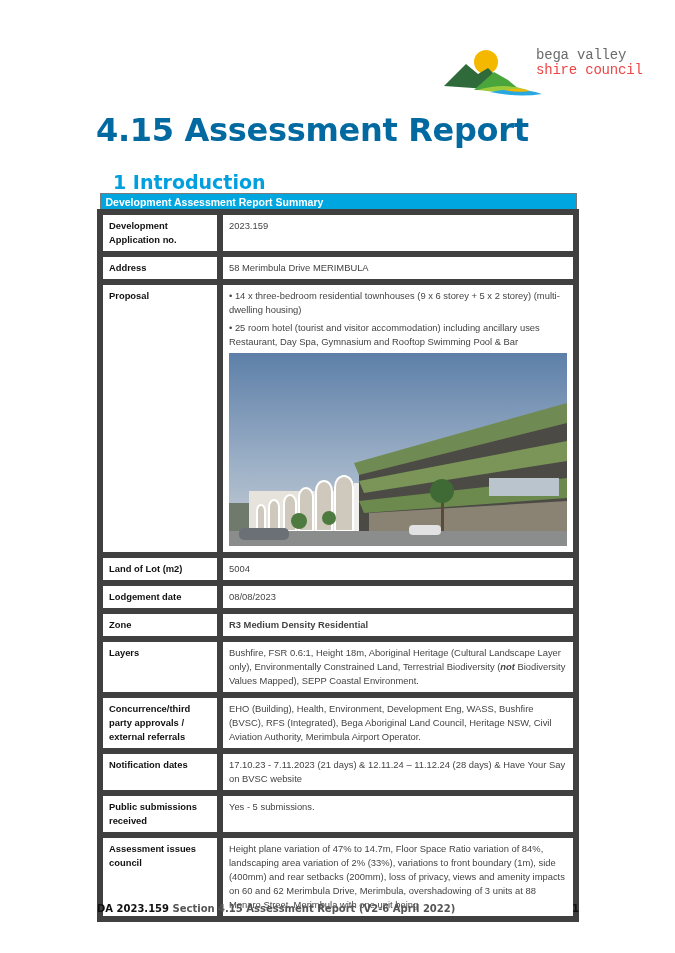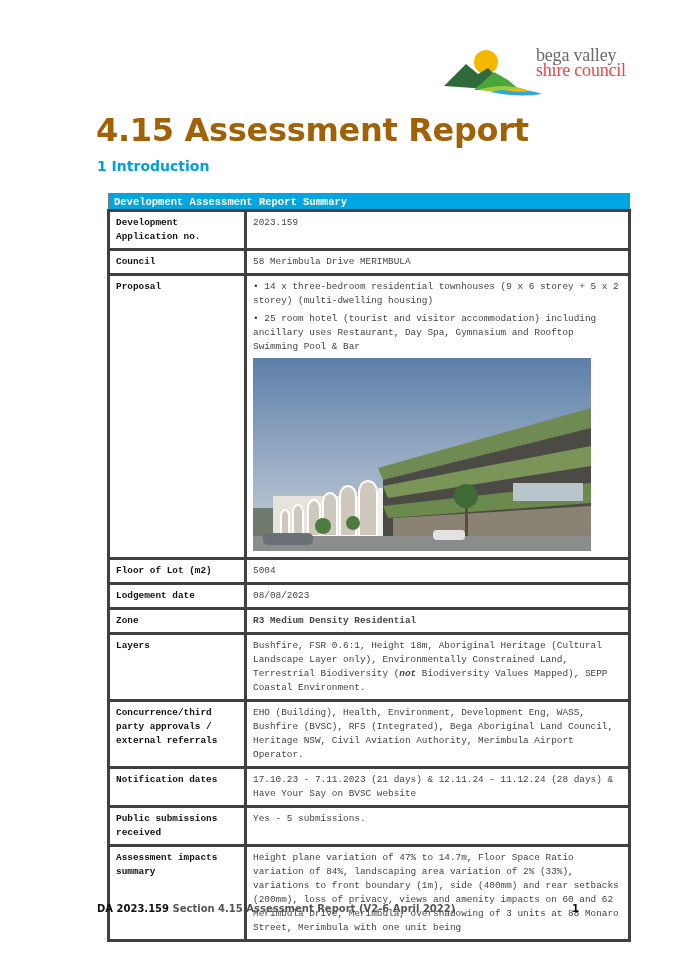--- a/index.html
+++ b/index.html
@@ -1,34 +1,34 @@
 <!DOCTYPE html>
 <html><head>
 <meta charset="utf-8">
 <style>
   html, body { margin: 0; padding: 0; background: #ffffff; }
   body { width: 675px; height: 953px; position: relative; overflow: hidden;
          font-family: "Liberation Sans", sans-serif; color: #222; }
 
   .logo { position: absolute; left: 444px; top: 40px; width: 215px; height: 58px; }
-  .logo-text { position: absolute; left: 92px; top: 8px; font-family: Liberation Serif, serif;
-               font-size: 18px; line-height: 15px; }
+  .logo-text { position: absolute; left: 92px; top: 8px; font-family: Liberation Mono, monospace;
+               font-size: 14px; line-height: 15px; }
   .logo-text .l1 { color: #6b6b6b; display: block; letter-spacing: -0.2px; }
   .logo-text .l2 { color: #ef4444; display: block; letter-spacing: -0.2px; }
 
   .title { position: absolute; left: 96px; top: 111px; font-family: "DejaVu Sans", sans-serif;
-           font-weight: bold; font-size: 32px; color: #a16207; letter-spacing: -0.3px; margin: 0; line-height: 38px; }
+           font-weight: bold; font-size: 32px; color: #0369a1; letter-spacing: -0.3px; margin: 0; line-height: 38px; }
   .subtitle { position: absolute; left: 97px; top: 154px; font-family: "DejaVu Sans", sans-serif;
-              font-weight: bold; font-size: 14px; color: #00a0df; margin: 0; line-height: 24px; }
+              font-weight: bold; font-size: 19px; color: #00a0df; margin: 16px; line-height: 24px; }
 
-  table.summary { position: absolute; left: 97px; top: 193px; width: 524px; border-collapse: collapse;
-                  font-family: Liberation Mono, monospace; font-size: 9.4px; line-height: 14px; margin-left: 10px; }
+  table.summary { position: absolute; left: 97px; top: 193px; width: 482px; border-collapse: collapse;
+                  font-family: Liberation Sans, sans-serif; font-size: 9.4px; line-height: 14px; }
   table.summary th { background: #00a6e0; color: #fff; text-align: left; font-weight: bold;
                      font-size: 10.5px; padding: 0 5px; height: 15px; border: 1px solid #7a7a7a; }
-  table.summary td { border: 3px solid #404040; vertical-align: top; padding: 4px 6px 4px 6px; color: #333; }
+  table.summary td { border: 6px solid #404040; vertical-align: top; padding: 4px 6px 4px 6px; color: #333; }
   table.summary td.label { width: 122px; font-weight: bold; color: #111; }
   table.summary td.value { color: #444; }
   .bold-val { font-weight: bold; color: #222; }
   .prop-p { margin: 0 0 4px 0; }
   .render-img { display: block; width: 338px; height: 193px; margin: 4px 0 2px 0; }
 
   .footer { position: absolute; left: 97px; top: 903px; width: 482px; font-family: "DejaVu Sans", sans-serif;
             font-size: 10px; font-weight: bold; color: #111; }
   .footer .grey { color: #555; }
   .footer .pg { position: absolute; right: 0; top: 0; }
@@ -57,21 +57,21 @@
 <table class="summary">
   <tbody>
       <tr>
     <th colspan="2">Development Assessment Report Summary</th>
   </tr>
   <tr style="height:33px;">
     <td class="label">Development Application no.</td>
     <td class="value">2023.159</td>
   </tr>
   <tr>
-    <td class="label">Council</td>
+    <td class="label">Address</td>
     <td class="value">58 Merimbula Drive MERIMBULA</td>
   </tr>
   <tr>
     <td class="label">Proposal</td>
     <td class="value">
       <p class="prop-p">• 14 x three-bedroom residential townhouses (9 x 6 storey + 5 x 2 storey) (multi-dwelling housing)</p>
       <p class="prop-p" style="margin-bottom:0;">• 25 room hotel (tourist and visitor accommodation) including ancillary uses Restaurant, Day Spa, Gymnasium and Rooftop Swimming Pool &amp; Bar</p>
       <svg class="render-img" viewBox="0 0 338 193" preserveAspectRatio="none">
         <defs>
           <linearGradient id="sky" x1="0" y1="0" x2="0" y2="1">
@@ -106,21 +106,21 @@
         <circle cx="70" cy="168" r="8" fill="#4d7a3e"></circle>
         <circle cx="100" cy="165" r="7" fill="#4d7a3e"></circle>
 
         <rect x="0" y="178" width="338" height="15" fill="#8b8d8c"></rect>
         <rect x="10" y="175" width="50" height="12" rx="5" fill="#6b7076"></rect>
         <rect x="180" y="172" width="32" height="10" rx="4" fill="#e2e2e2"></rect>
       </svg>
     </td>
   </tr>
   <tr>
-    <td class="label">Floor of Lot (m2)</td>
+    <td class="label">Land of Lot (m2)</td>
     <td class="value">5004</td>
   </tr>
   <tr>
     <td class="label">Lodgement date</td>
     <td class="value">08/08/2023</td>
   </tr>
   <tr>
     <td class="label">Zone</td>
     <td class="value bold-val">R3 Medium Density Residential</td>
   </tr>
@@ -134,21 +134,21 @@
   </tr>
   <tr>
     <td class="label">Notification dates</td>
     <td class="value">17.10.23 - 7.11.2023 (21 days) &amp; 12.11.24 – 11.12.24 (28 days) &amp; Have Your Say on BVSC website</td>
   </tr>
   <tr>
     <td class="label">Public submissions received</td>
     <td class="value">Yes - 5 submissions.</td>
   </tr>
   <tr>
-    <td class="label">Assessment impacts summary</td>
+    <td class="label">Assessment issues council</td>
     <td class="value">Height plane variation of 47% to 14.7m, Floor Space Ratio variation of 84%, landscaping area variation of 2% (33%), variations to front boundary (1m), side (400mm) and rear setbacks (200mm), loss of privacy, views and amenity impacts on 60 and 62 Merimbula Drive, Merimbula, overshadowing of 3 units at 88 Monaro Street, Merimbula with one unit being</td>
   </tr>
 </tbody>
   </table>
 
 <div class="footer">
   <span>DA 2023.159</span>
   <span class="grey">Section 4.15 Assessment Report (V2-6 April 2022)</span>
   <span class="pg">1</span>
 </div>

